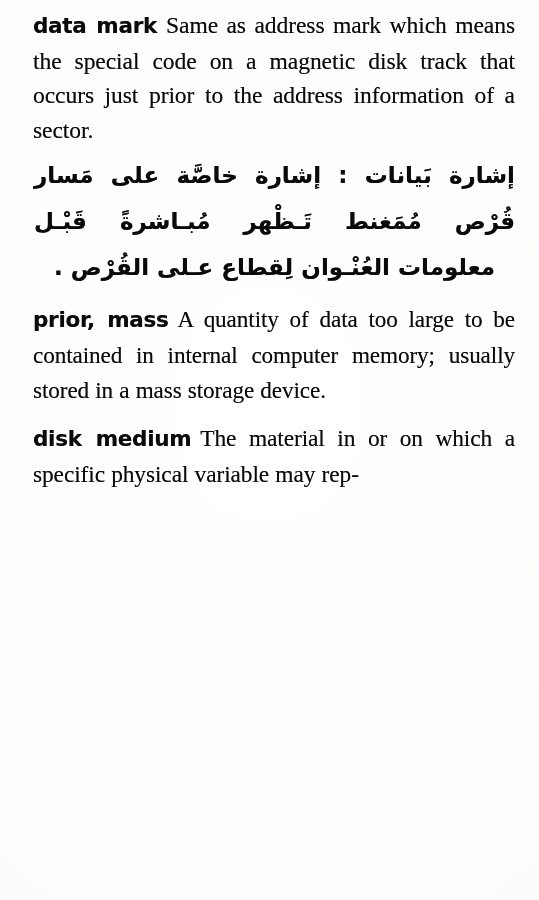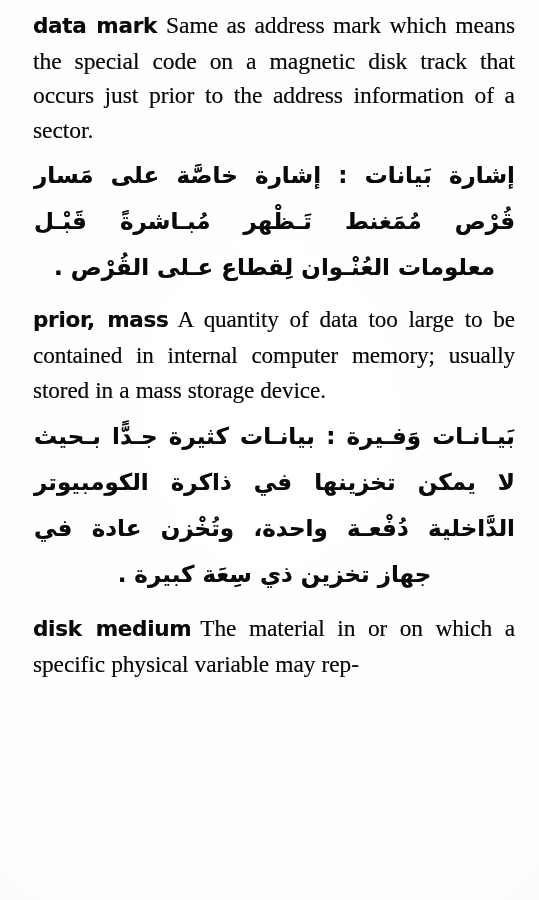--- a/index.html
+++ b/index.html
@@ -99,21 +99,20 @@
 <div class="page">
   <div class="page-inner">
 
     <div class="entry entry-1">
       <p class="definition"><span class="headword">data mark</span><span>Same as address mark which means the special code on a magnetic disk track that occurs just prior to the address information of a sector.</span></p>
       <p class="arabic">إشارة بَيانات : إشارة خاصَّة على مَسار قُرْص مُمَغنط تَـظْهر مُبـاشرةً قَبْـل معلومات العُنْـوان لِقطاع عـلى القُرْص .</p>
     </div>
 
     <div class="entry entry-2">
       <p class="definition"><span class="headword">prior, mass</span><span>A quantity of data too large to be contained in internal computer memory; usually stored in a mass storage device.</span></p>
-      <p class="arabic">بَيـانـات وَفـيرة : بيانـات كثيرة جـدًّا بـحيث لا يمكن تخزينها في ذاكرة الكومبيوتر الدَّاخلية دُفْعـة واحدة، وتُخْزن عادة في جهاز تخزين ذي سِعَة كبيرة .</p>
     </div>
 
 
     <div class="entry entry-4">
       <p class="definition"><span class="headword">disk medium</span><span>The material in or on which a specific physical variable may rep-</span></p>
     </div>
 
   </div>
 </div>
 

